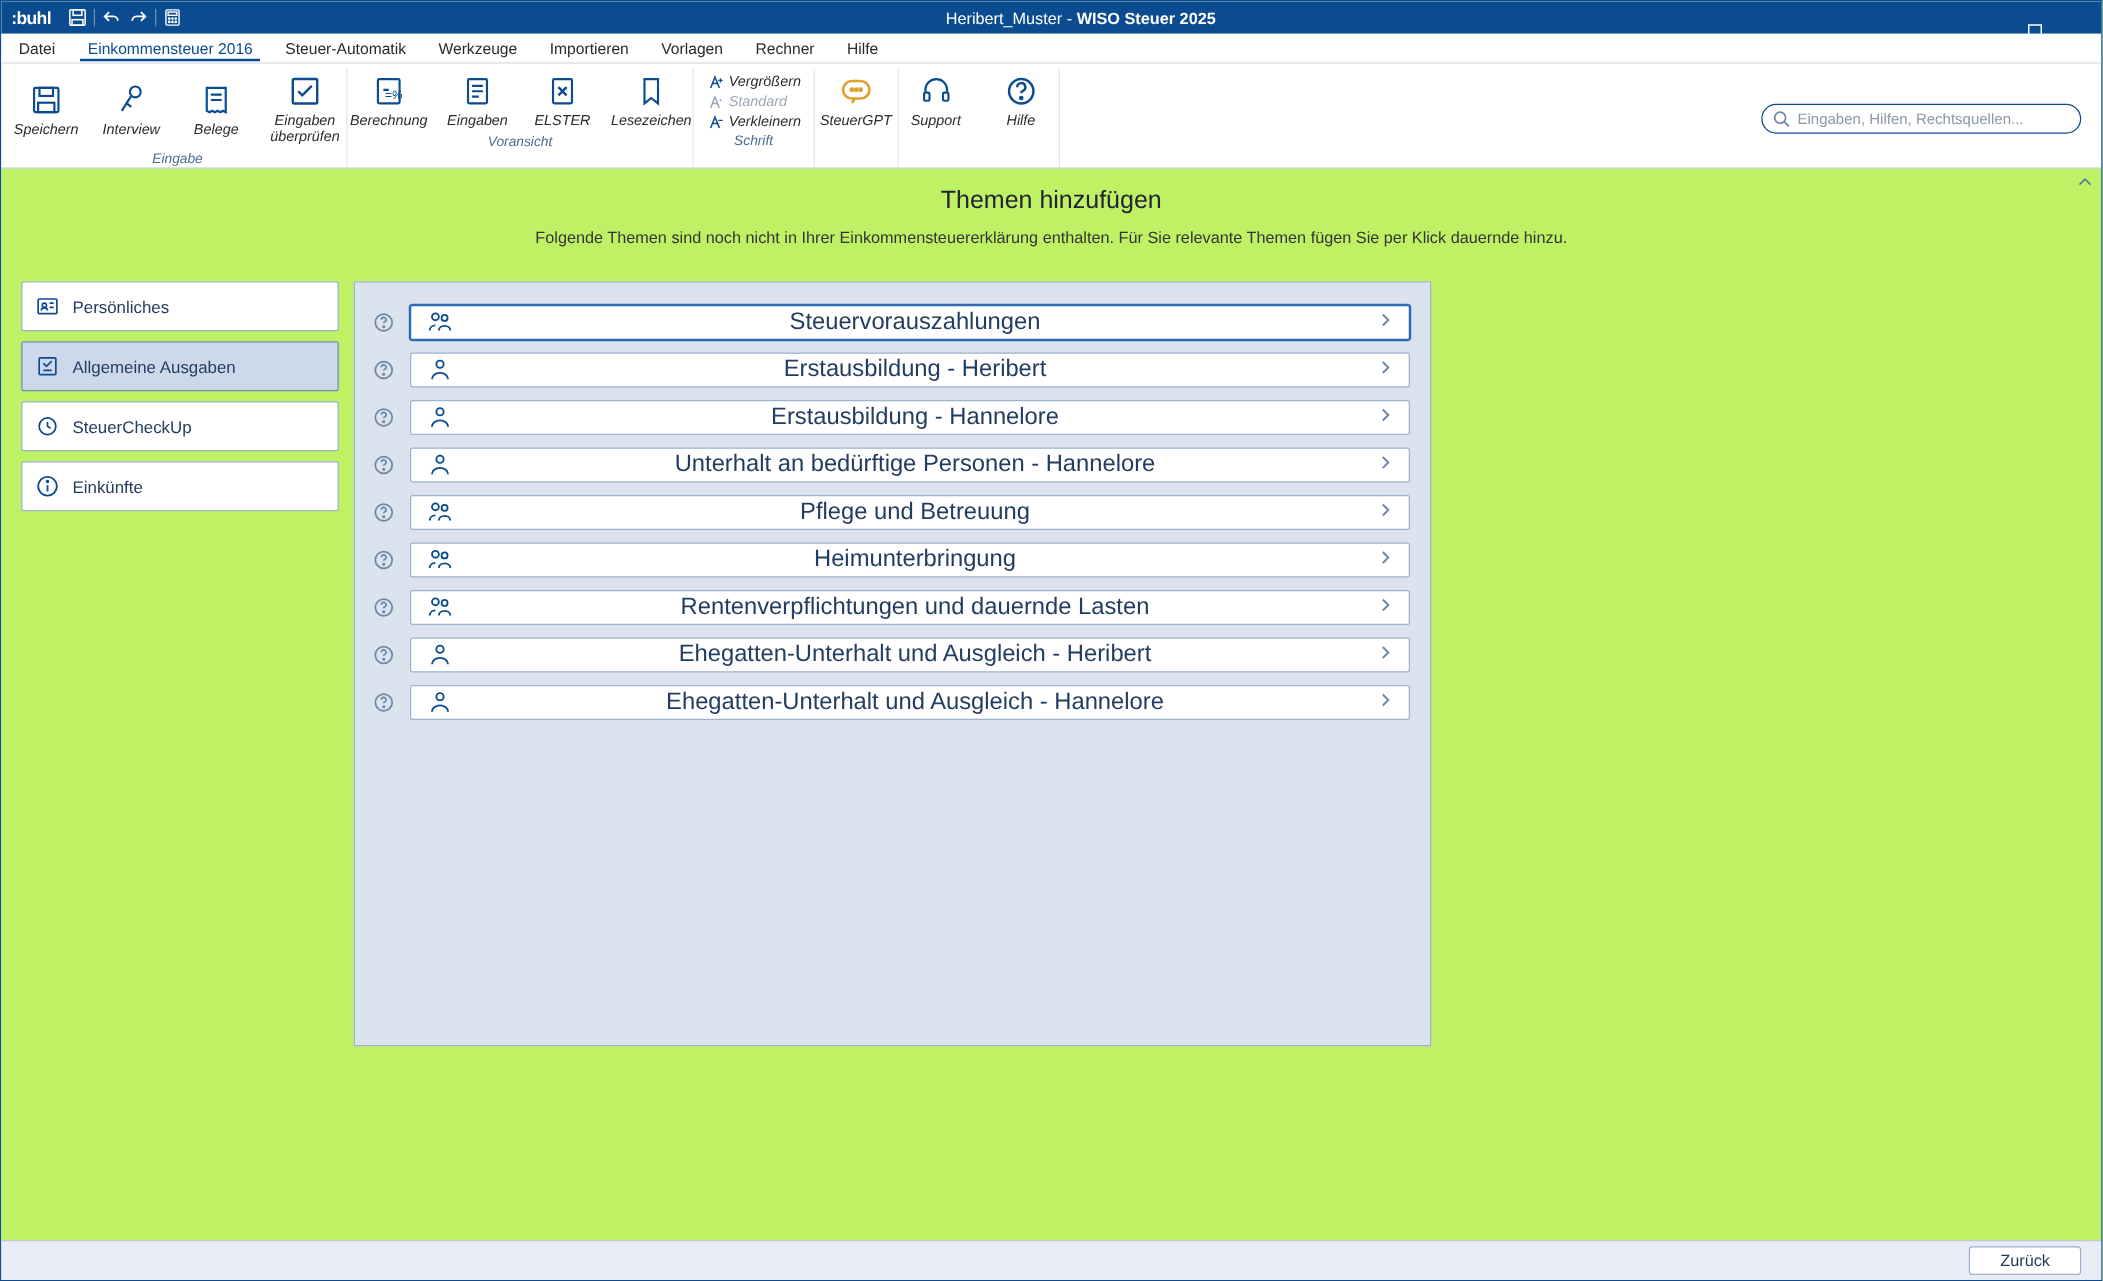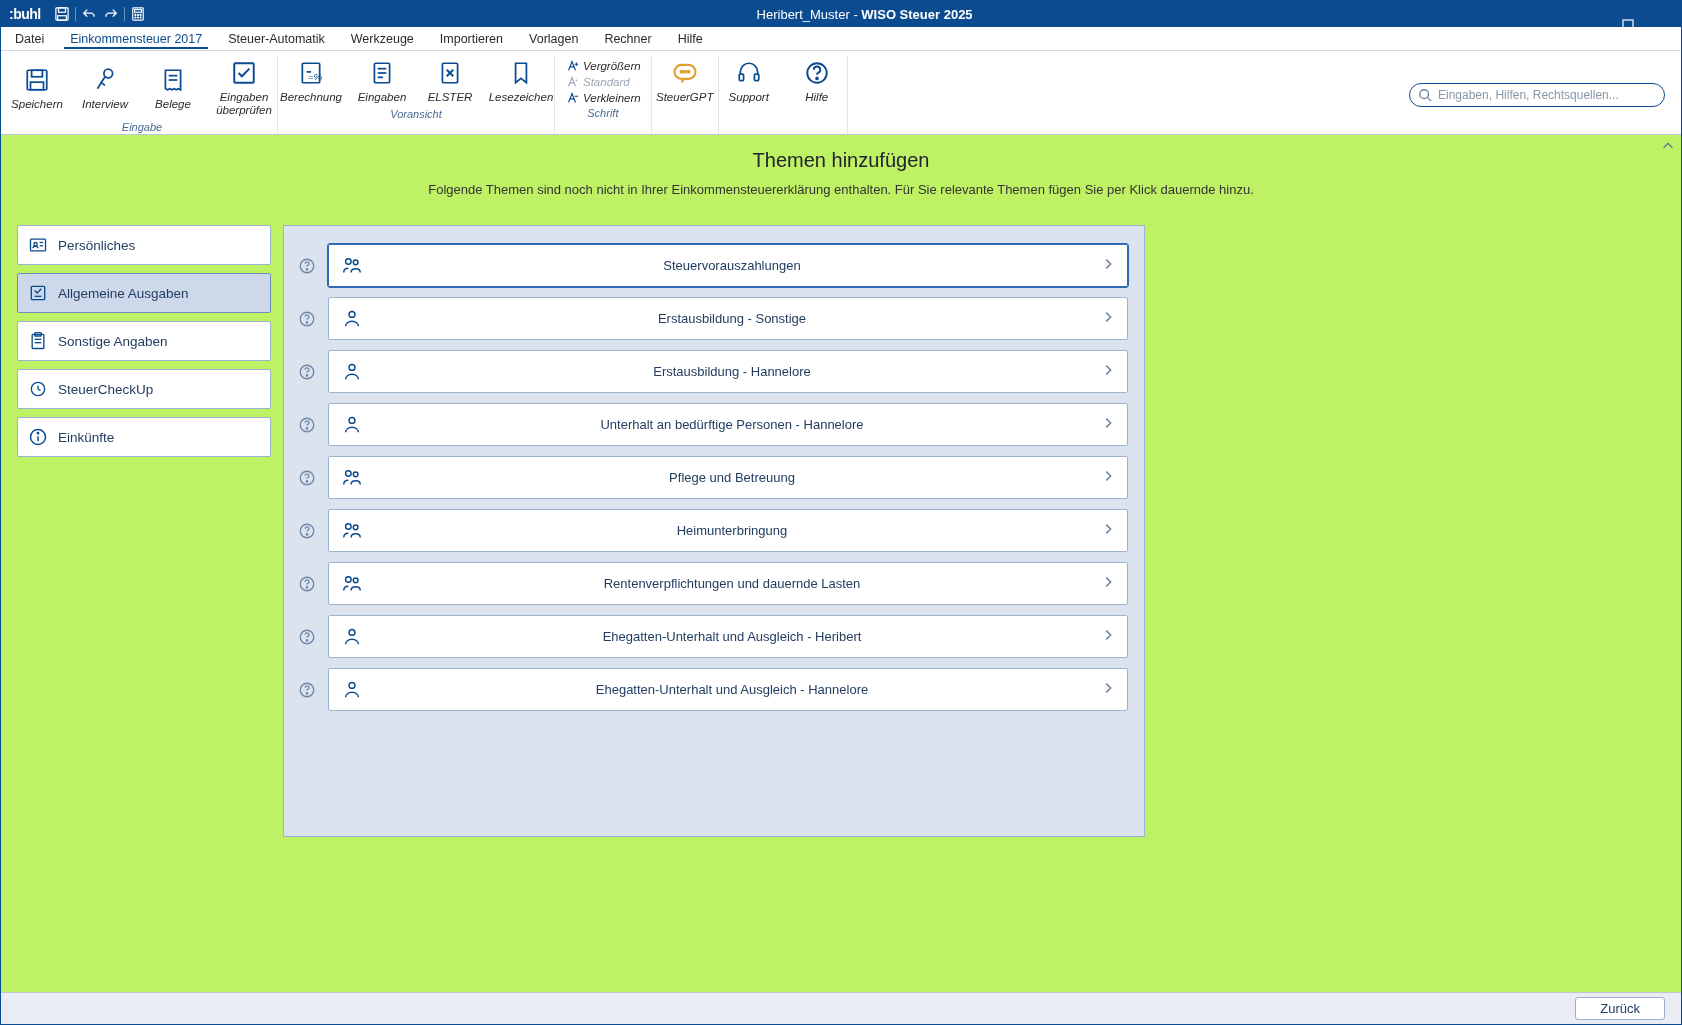--- a/index.html
+++ b/index.html
@@ -51,21 +51,21 @@
 .cols { display: flex; gap: 12px; flex: 1; padding: 0 16px 10px 16px; overflow: hidden; }
 .side { width: 254px; display: flex; flex-direction: column; gap: 8px; }
 .side .item { background: #fff; border: 1px solid #9cb2cf; border-radius: 2px; height: 40px; display: flex; align-items: center; gap: 10px; padding: 0 10px; font-size: 13.5px; color: #233d60; }
 .side .item .ico { width: 20px; height: 20px; color: #0b4b8f; display: flex; align-items: center; justify-content: center; }
 .side .item.selected { background: #cdd9ea; border-color: #6e8fb8; }
 
 .main { flex: 1; }
 .panel { width: 862px; border: 1px solid #9cb2cf; background: #dbe3ee; padding: 18px 14px; display: flex; flex-direction: column; gap: 10px; min-height: 612px; }
 .row { display: flex; align-items: center; gap: 12px; }
 .row .help { width: 18px; height: 18px; color: #6f87a4; display: flex; align-items: center; justify-content: center; flex-shrink: 0; }
-.row .card { flex: 0 0 800px; background: #fff; border: 1px solid #9cb2cf; border-radius: 2px; height: 43px; display: flex; align-items: center; padding: 0 12px; gap: 12px; font-size: 13px; color: #233d60; }
+.row .card { flex: 0 0 800px; background: #fff; border: 1px solid #9cb2cf; border-radius: 2px; height: 28px; display: flex; align-items: center; padding: 0 12px; gap: 12px; font-size: 19px; color: #233d60; }
 .row .card.selected { outline: 1px solid #2d6ab3; border-color: #2d6ab3; }
 .row .card .ico { width: 22px; height: 22px; color: #0b4b8f; display: flex; align-items: center; justify-content: center; }
 .row .card .lbl { flex: 1; }
 .row .card .chev { color: #6f87a4; }
 
 
 .footer { height: 32px; background: #e9edf3; border-top: 1px solid #bcc8d8; display: flex; align-items: center; justify-content: flex-end; padding: 0 16px; }
 .footer .btn { background: #fff; border: 1px solid #9cb2cf; border-radius: 3px; padding: 3px 24px; font-size: 13px; color: #233d60; }
 
 svg { overflow: visible; }
@@ -133,21 +133,21 @@
         <svg width="12" height="12" stroke="#fff" stroke-width="1.4">
           <line x1="1" y1="1" x2="11" y2="11"></line>
           <line x1="11" y1="1" x2="1" y2="11"></line>
         </svg>
       </span>
   </div>
 </div>
 
 <div class="menubar" id="menubar">
     <div class="mitem">Datei</div>
-    <div class="mitem active">Einkommensteuer 2017</div>
+    <div class="mitem active">Einkommensteuer 2016</div>
     <div class="mitem">Steuer-Automatik</div>
     <div class="mitem">Werkzeuge</div>
     <div class="mitem">Importieren</div>
     <div class="mitem">Vorlagen</div>
     <div class="mitem">Rechner</div>
     <div class="mitem">Hilfe</div>
   </div>
 
 <div class="ribbon">
   <div class="group">
@@ -350,31 +350,20 @@
               <rect x="4" y="4" width="16" height="16" rx="1"></rect>
               <path d="M8 9l3 3 5-5"></path>
               <line x1="8" y1="16" x2="16" y2="16"></line>
             </svg>
           </span>
           <span>Allgemeine Ausgaben</span>
         </div>
         <div class="item">
           <span class="ico">
             <svg width="20" height="20" viewBox="0 0 24 24" fill="none" stroke="currentColor" stroke-width="1.6">
-              <rect x="5" y="4" width="14" height="17" rx="1"></rect>
-              <rect x="8" y="2" width="8" height="4" rx="1"></rect>
-              <line x1="8" y1="10" x2="16" y2="10"></line>
-              <line x1="8" y1="14" x2="16" y2="14"></line>
-            </svg>
-          </span>
-          <span>Sonstige Angaben</span>
-        </div>
-        <div class="item">
-          <span class="ico">
-            <svg width="20" height="20" viewBox="0 0 24 24" fill="none" stroke="currentColor" stroke-width="1.6">
               <circle cx="12" cy="12" r="8"></circle>
               <path d="M12 8v4l3 2"></path>
             </svg>
           </span>
           <span>SteuerCheckUp</span>
         </div>
         <div class="item">
           <span class="ico">
             <svg width="20" height="20" viewBox="0 0 24 24" fill="none" stroke="currentColor" stroke-width="1.8">
               <circle cx="12" cy="12" r="9"></circle>
@@ -418,21 +407,21 @@
                 <circle cx="12" cy="16.5" r="0.8" fill="currentColor"></circle>
               </svg>
             </span>
             <div class="card">
               <span class="ico">
                 <svg width="22" height="22" viewBox="0 0 24 24" fill="none" stroke="currentColor" stroke-width="1.6">
                   <circle cx="12" cy="7" r="3.2"></circle>
                   <path d="M5 20c0-3 3-5.5 7-5.5s7 2.5 7 5.5"></path>
                 </svg>
               </span>
-              <span class="lbl">Erstausbildung - Sonstige</span>
+              <span class="lbl">Erstausbildung - Heribert</span>
               <span class="chev"><svg width="14" height="14" viewBox="0 0 16 16" fill="none" stroke="currentColor" stroke-width="1.8">
                   <path d="M6 3l5 5-5 5"></path>
                 </svg></span>
             </div>
           </div>
           <div class="row">
             <span class="help">
               <svg width="18" height="18" viewBox="0 0 24 24" fill="none" stroke="currentColor" stroke-width="1.8">
                 <circle cx="12" cy="12" r="9"></circle>
                 <path d="M9.5 9a2.5 2.5 0 1 1 3.3 2.4c-.6.3-.8.8-.8 1.4"></path>

